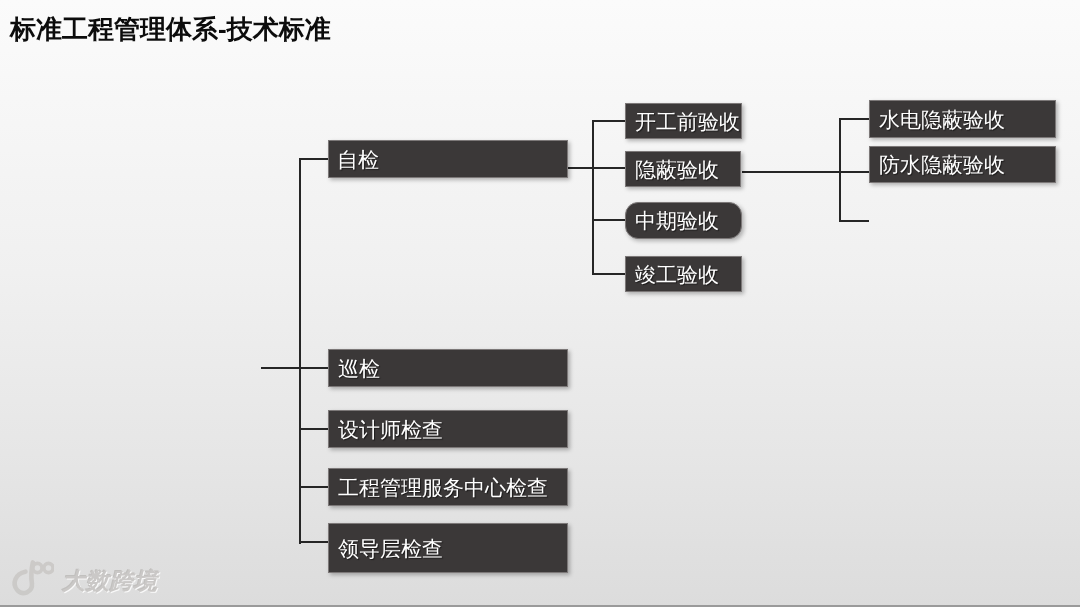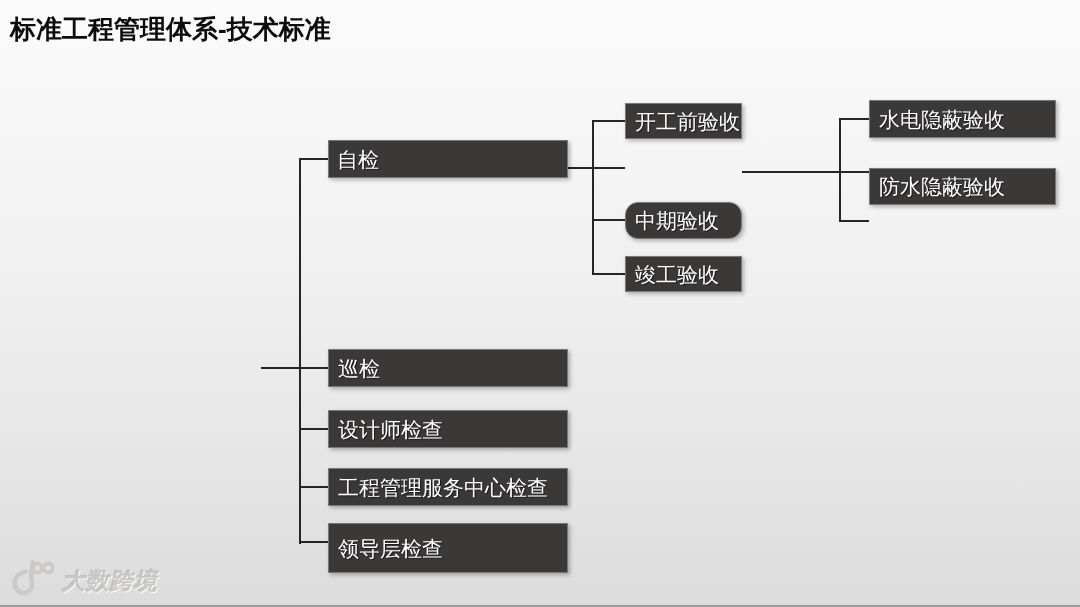--- a/index.html
+++ b/index.html
@@ -63,25 +63,26 @@
   <div class="line h" style="left:839px;top:220px;width:30px;"></div>
 
 
   <div class="node" style="left:328px;top:140px;width:240px;height:38px;padding-left:8px;">自检</div>
   <div class="node" style="left:328px;top:349px;width:240px;height:38px;">巡检</div>
   <div class="node" style="left:328px;top:410px;width:240px;height:38px;">设计师检查</div>
   <div class="node" style="left:328px;top:468px;width:240px;height:38px;">工程管理服务中心检查</div>
   <div class="node" style="left:328px;top:523px;width:240px;height:50px;">领导层检查</div>
 
   <div class="node" style="left:625px;top:103px;width:117px;height:36px;text-align:center;">开工前验收</div>
+  <div class="node" style="left:625px;top:151px;width:116px;height:36px;">隐蔽验收</div>
   <div class="node" style="left:625px;top:202px;width:117px;height:37px;border-radius:13px;">中期验收</div>
   <div class="node" style="left:625px;top:256px;width:117px;height:36px;">竣工验收</div>
 
   <div class="node" style="left:869px;top:100px;width:187px;height:38px;">水电隐蔽验收</div>
-  <div class="node" style="left:869px;top:168px;width:187px;height:37px;">防水隐蔽验收</div>
+  <div class="node" style="left:869px;top:146px;width:187px;height:37px;">防水隐蔽验收</div>
 
   <div class="watermark">
     <span class="mark">
       <svg width="46" height="40" viewBox="0 0 50 42">
         <g fill="none" stroke="#c9c7c5" stroke-linecap="round">
           <path d="M27 3 C 25 12, 25 19, 26 26 C 27 35, 16 40, 10 33 C 4 26, 8 15, 19 13" stroke-width="5"></path>
           <circle cx="32" cy="9" r="5" stroke-width="4"></circle>
           <circle cx="44" cy="9" r="5" stroke-width="4"></circle>
         </g>
       </svg>

